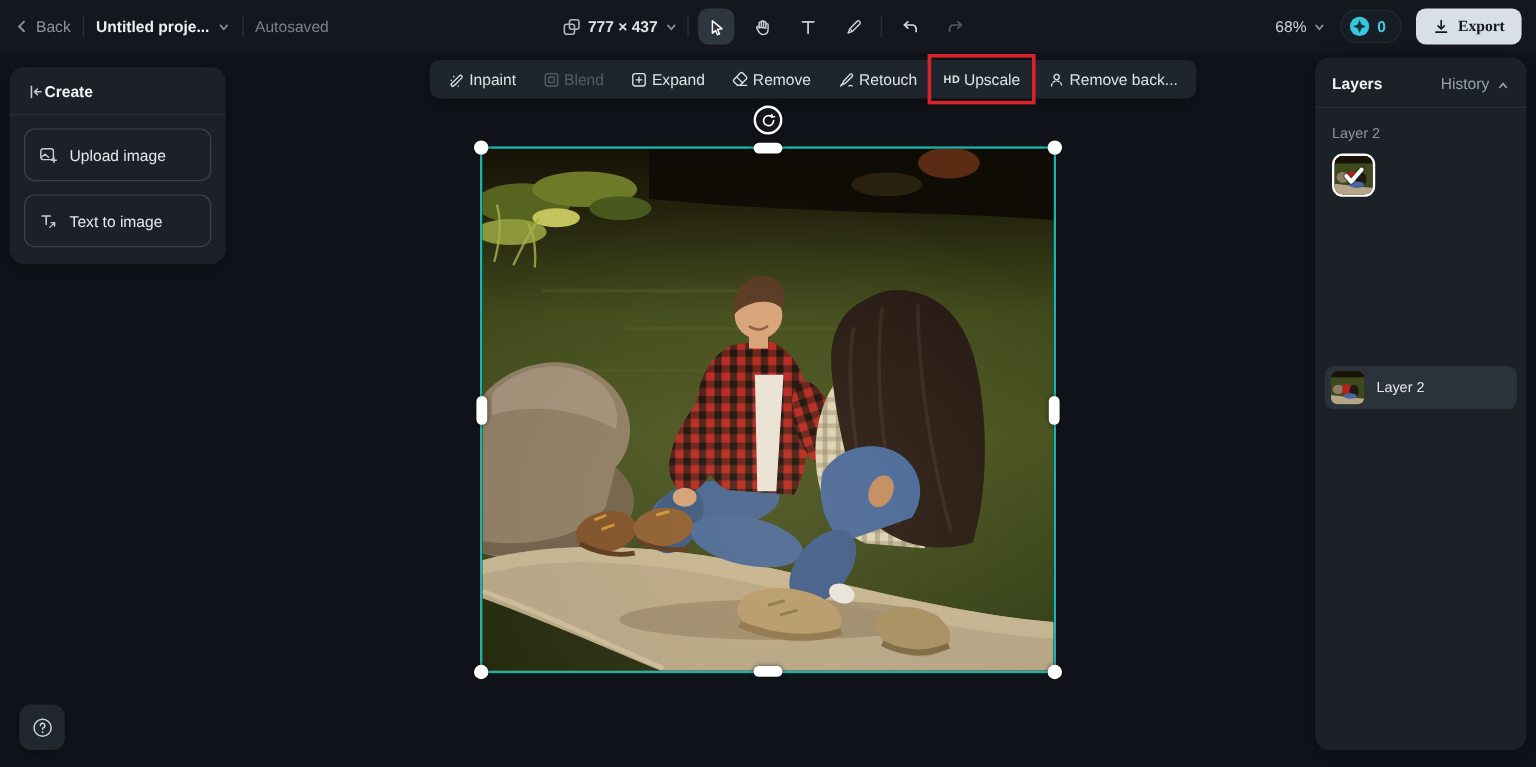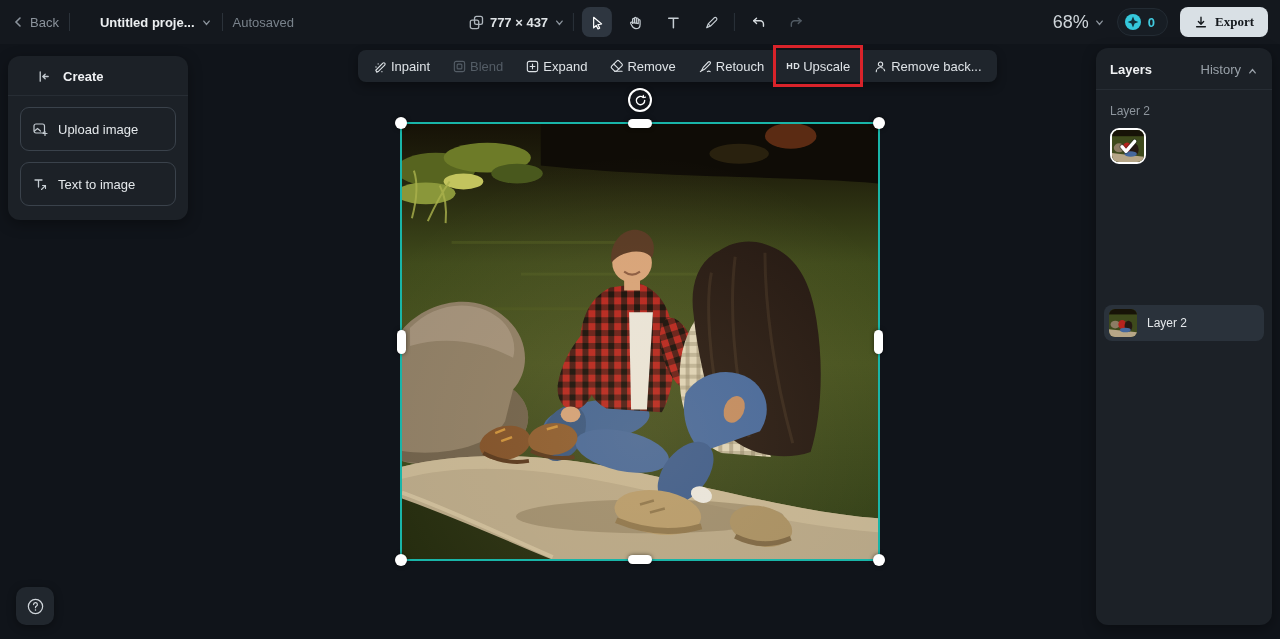--- a/index.html
+++ b/index.html
@@ -23,30 +23,30 @@
   .tb-group { display:flex; align-items:center; gap:10px; }
   .tb-left { flex:0 0 auto; }
   .tb-center { position:absolute; left:50%; transform:translateX(-50%); display:flex; align-items:center; gap:8px; }
   .tb-right { flex:0 0 auto; display:flex; align-items:center; gap:12px; }
   .vdiv { width:1px; height:18px; background:#2b323a; }
   .tb-btn {
     display:flex; align-items:center; gap:6px;
     background:none; border:none; color:#8b939c;
     font-family:inherit; font-size:13px; cursor:pointer;
   }
-  .tb-btn.bright { color:#eceff1; font-weight:bold;margin-left:20px; }
+  .tb-btn.bright { color:#eceff1; font-weight:bold; }
   .muted { color:#79828b; }
   .tool-btn {
     width:30px; height:30px; border:none; background:none; border-radius:8px;
     display:flex; align-items:center; justify-content:center;
     color:#c7ced4; cursor:pointer;
   }
   .tool-btn.active { background:#2e3640; color:#ffffff; }
   .tool-btn.disabled { color:#515a63; cursor:default; }
-  .zoom-btn { display:flex; align-items:center; gap:5px; background:none; border:none; color:#cfd5da; font-size:18px; cursor:pointer; }
+  .zoom-btn { display:flex; align-items:center; gap:5px; background:none; border:none; color:#cfd5da; font-size:13px; cursor:pointer; }
   .credits-pill {
     display:flex; align-items:center; gap:6px;
     background:#171d24; border:1px solid #232b33; border-radius:999px;
     padding:4px 12px 4px 6px; cursor:pointer;
   }
   .credits-count { color:#41cbe0; font-weight:bold; font-size:13px; }
   .export-btn {
     display:flex; align-items:center; gap:7px;
     background:#d9e0e5; color:#15191d; border:none; border-radius:8px;
     height:30px; padding:0 14px; font-size:13px; font-weight:bold;
@@ -74,22 +74,22 @@
     border:3px solid #d9232a; pointer-events:none;
   }
 
   
   .create-panel {
     position:absolute; left:8px; top:56px; width:180px;
     background:#1c2127; border-radius:12px; padding-bottom:14px;
     box-shadow:0 4px 14px rgba(0,0,0,.35);
   }
   .cp-header {
-    display:flex; align-items:center; gap:12px;
-    padding:13px 28px 11px; border-bottom:1px solid #272d34;
+    display:flex; align-items:center; gap:0;
+    padding:13px 14px 11px; border-bottom:1px solid #272d34;
     font-weight:bold; color:#f0f2f4;
   }
   .cp-btn {
     width:156px; margin:11px 12px 0; height:44px;
     border:1px solid #3a424b; border-radius:9px; background:transparent;
     display:flex; align-items:center; gap:10px; padding:0 11px;
     color:#e4e8eb; font-size:13px; font-family:inherit; cursor:pointer;
   }
   .cp-btn .icn { color:#c4cbd1; }
 

